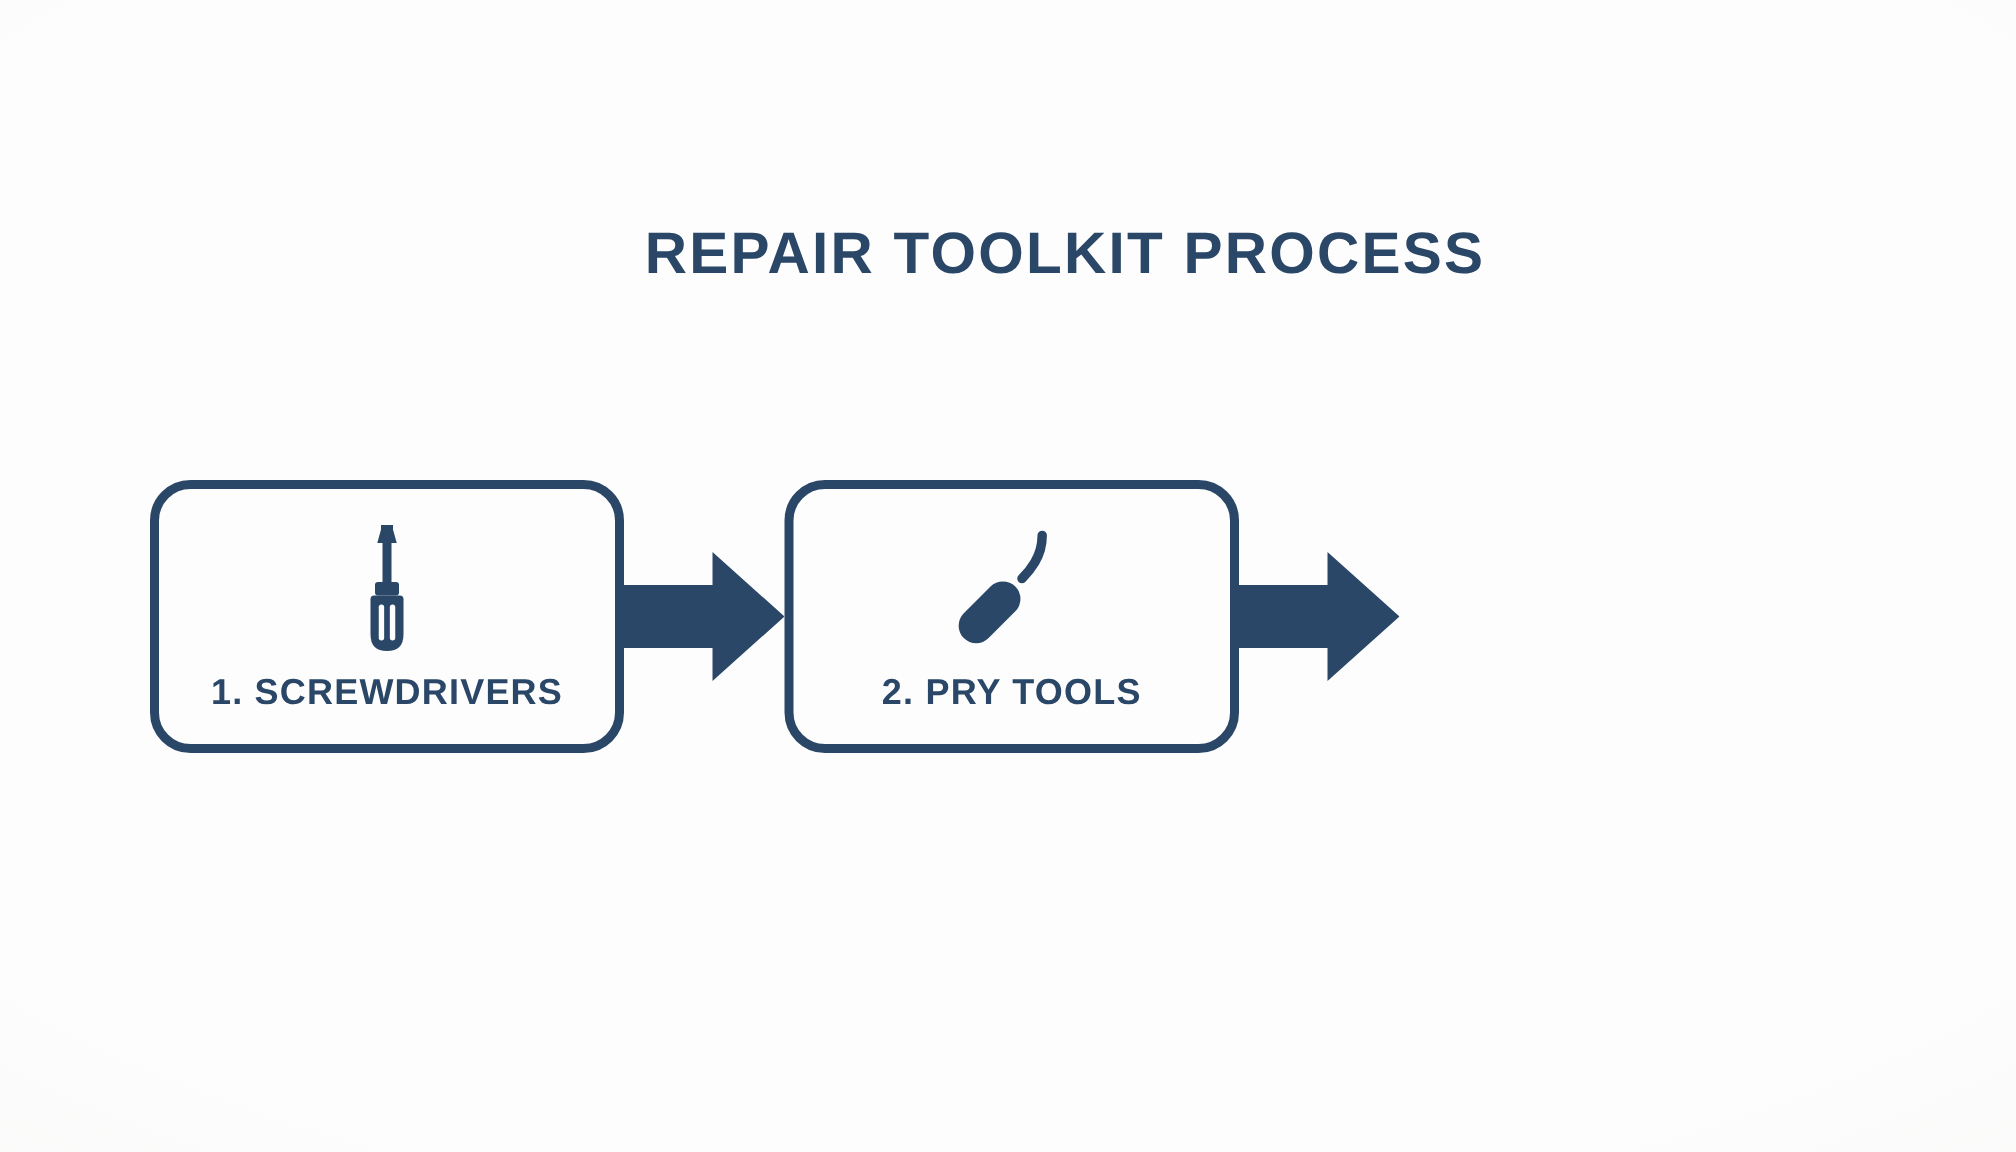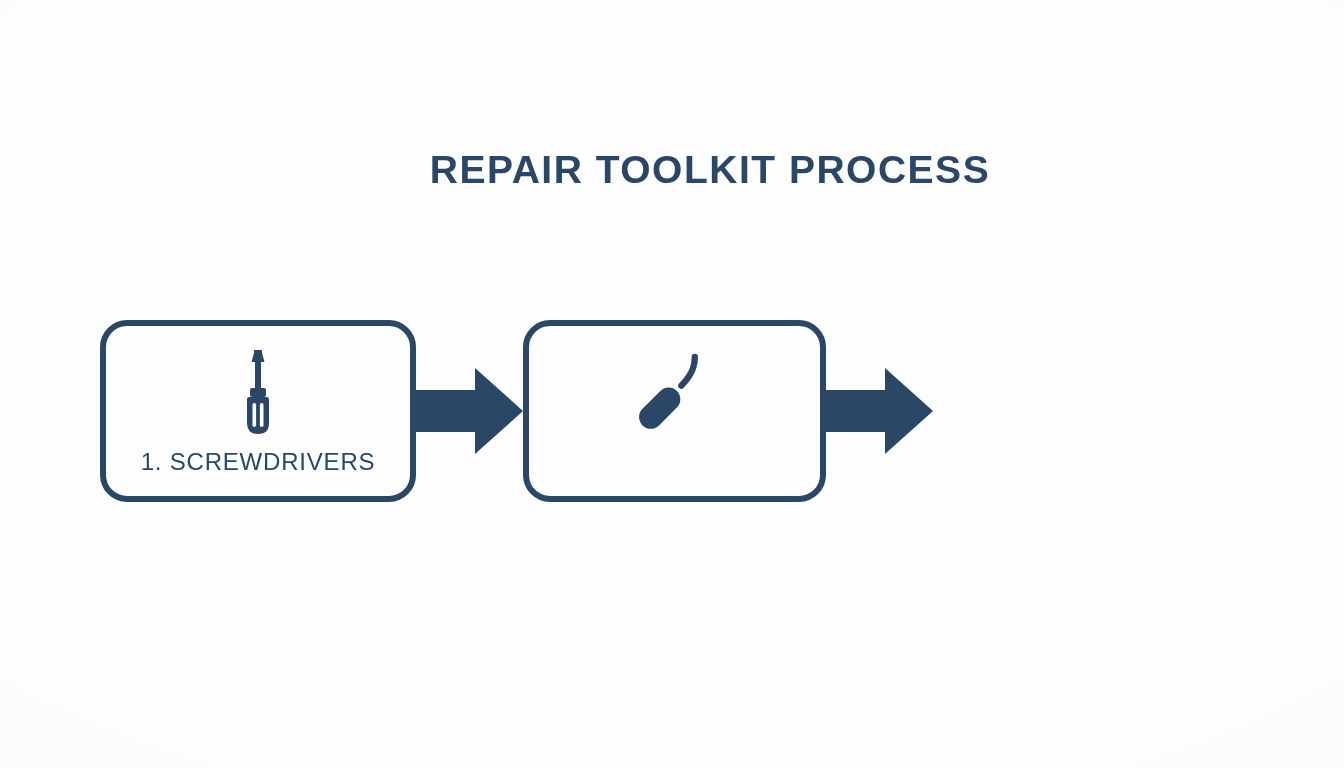--- a/index.html
+++ b/index.html
@@ -54,21 +54,21 @@
   .step-box.last { width: 307px; }
   .icon-wrap {
     height: 92px;
     display: flex;
     align-items: center;
     justify-content: center;
   }
   .step-label {
     margin-top: 10px;
     font-size: 24px;
-    font-weight: 400;
+    font-weight: 700;
     letter-spacing: 0.8px;
     color: var(--navy);
     white-space: nowrap;
   }
   .arrow {
     width: 107px;
     height: 86px;
     flex: 0 0 auto;
     display: flex;
     align-items: center;
@@ -107,20 +107,21 @@
       </svg>
     </div>
 
     <div class="step-box mid">
       <div class="icon-wrap">
         <svg width="90" height="92" viewBox="0 0 100 100" aria-hidden="true">
           <rect class="ink" x="20" y="41" width="26" height="54" rx="13" transform="rotate(45 33 68)"></rect>
           <path class="stroke-ink" d="M57,43 Q63,37 66.5,31 Q72,22 72,11" stroke-width="7" stroke-linecap="round"></path>
         </svg>
       </div>
+      <div class="step-label">2. PRY TOOLS</div>
     </div>
 
     <div class="arrow">
       <svg width="107" height="86" viewBox="0 0 107 86" aria-hidden="true">
         <polygon class="ink" points="0,22 59,22 59,0 107,43 59,86 59,64 0,64"></polygon>
       </svg>
     </div>
 
 
   </div>

